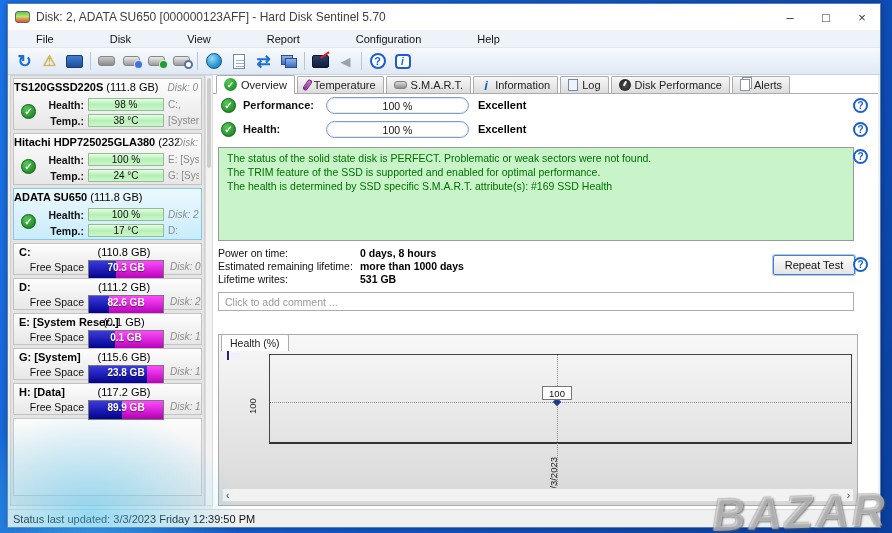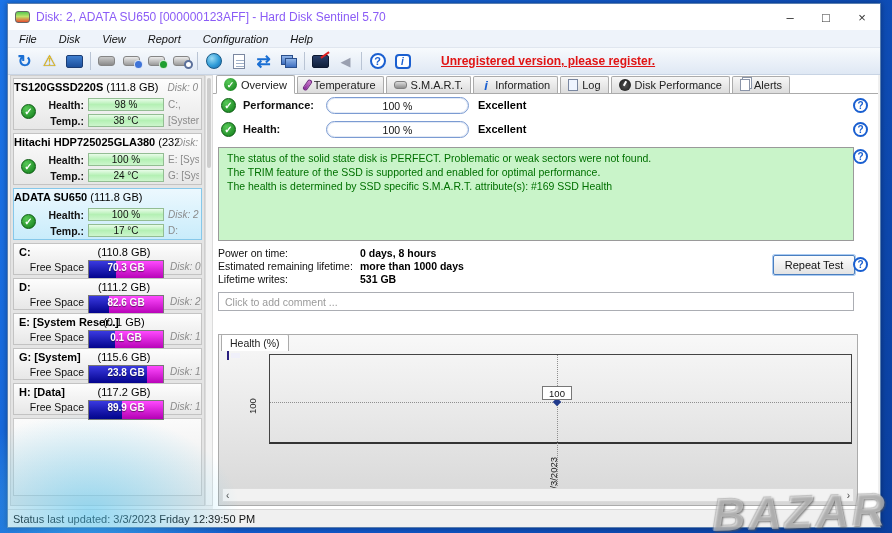--- a/index.html
+++ b/index.html
@@ -9,28 +9,28 @@
   .screen::after{content:"";position:absolute;left:-60px;bottom:-80px;width:300px;height:200px;
     background:radial-gradient(closest-side,rgba(80,200,245,.55),rgba(80,200,245,0));pointer-events:none;}
 
   .window{position:absolute;left:7px;top:3px;width:874px;height:525px;background:#f0f0f0;
     border:1px solid #5a7fb0;box-shadow:0 0 6px rgba(0,0,0,.35);}
 
   
   .titlebar{position:absolute;left:0;top:0;right:0;height:26px;background:#ffffff;display:flex;align-items:center;}
   .app-icon{width:15px;height:12px;margin:0 6px 0 7px;border-radius:3px;border:1px solid #666;
     background:linear-gradient(#57c94f 0%,#bfe36a 45%,#e84d2f 100%);position:relative;}
-  .title-text{font-size:12px;color:#8b5cf6;white-space:nowrap;}
+  .title-text{font-size:12px;color:#404040;white-space:nowrap;}
   .win-controls{margin-left:auto;display:flex;height:100%;}
   .win-btn{width:36px;height:100%;display:flex;align-items:center;justify-content:center;font-size:13px;color:#333;}
 
   
   .menubar{position:absolute;left:0;top:26px;right:0;height:18px;background:#eef3fa;display:flex;align-items:center;
     border-bottom:1px solid #e0e6ef;font-size:11px;color:#111;}
-  .menu-item{padding:0 11px;line-height:18px;font-style:italic;}
+  .menu-item{padding:0 28px;line-height:18px;}
 
   
   .toolbar{position:absolute;left:0;top:44px;right:0;height:27px;background:linear-gradient(#f7fafd,#dfe8f4);
     display:flex;align-items:center;padding-left:4px;border-bottom:1px solid #c8d4e4;}
   .tico{width:25px;height:21px;display:flex;align-items:center;justify-content:center;position:relative;font-size:15px;}
   .tsep{width:1px;height:18px;background:#b9c4d4;margin:0 3px;}
   .glyph-blue{color:#1a6fd4;font-weight:bold;font-size:17px;}
   .glyph-warn{color:#f4c400;font-size:15px;text-shadow:0 0 1px #555;}
   .mon{width:17px;height:13px;background:linear-gradient(#3f7fd0,#1c4f9c);border:1px solid #1a3c74;border-radius:2px;}
   .disk-body{width:17px;height:10px;border-radius:3px;background:linear-gradient(#ececec,#9a9a9a);border:1px solid #858585;position:relative;}
@@ -228,21 +228,20 @@
       <span class="tico">
           <span class="spk">◀</span>
         </span>
       <span class="tsep"></span>
       <span class="tico">
           <span class="ring-ico">?</span>
         </span>
       <span class="tico">
           <span class="bubble-ico">i</span>
         </span>
-      <span class="unreg">Unregistered version, please register.</span>
     </div>
 
     <div class="sidebar">
 
       <div class="entry disk-entry">
         <div class="d-name"><b>TS120GSSD220S</b>&nbsp;<span>(111.8 GB)</span></div>
         <div class="d-corner">Disk: 0</div>
         <span class="check-badge">✓</span>
         <span class="rowlbl r2">Health:</span>
         <span class="gbar r2" style="top:19px">98 %</span>

